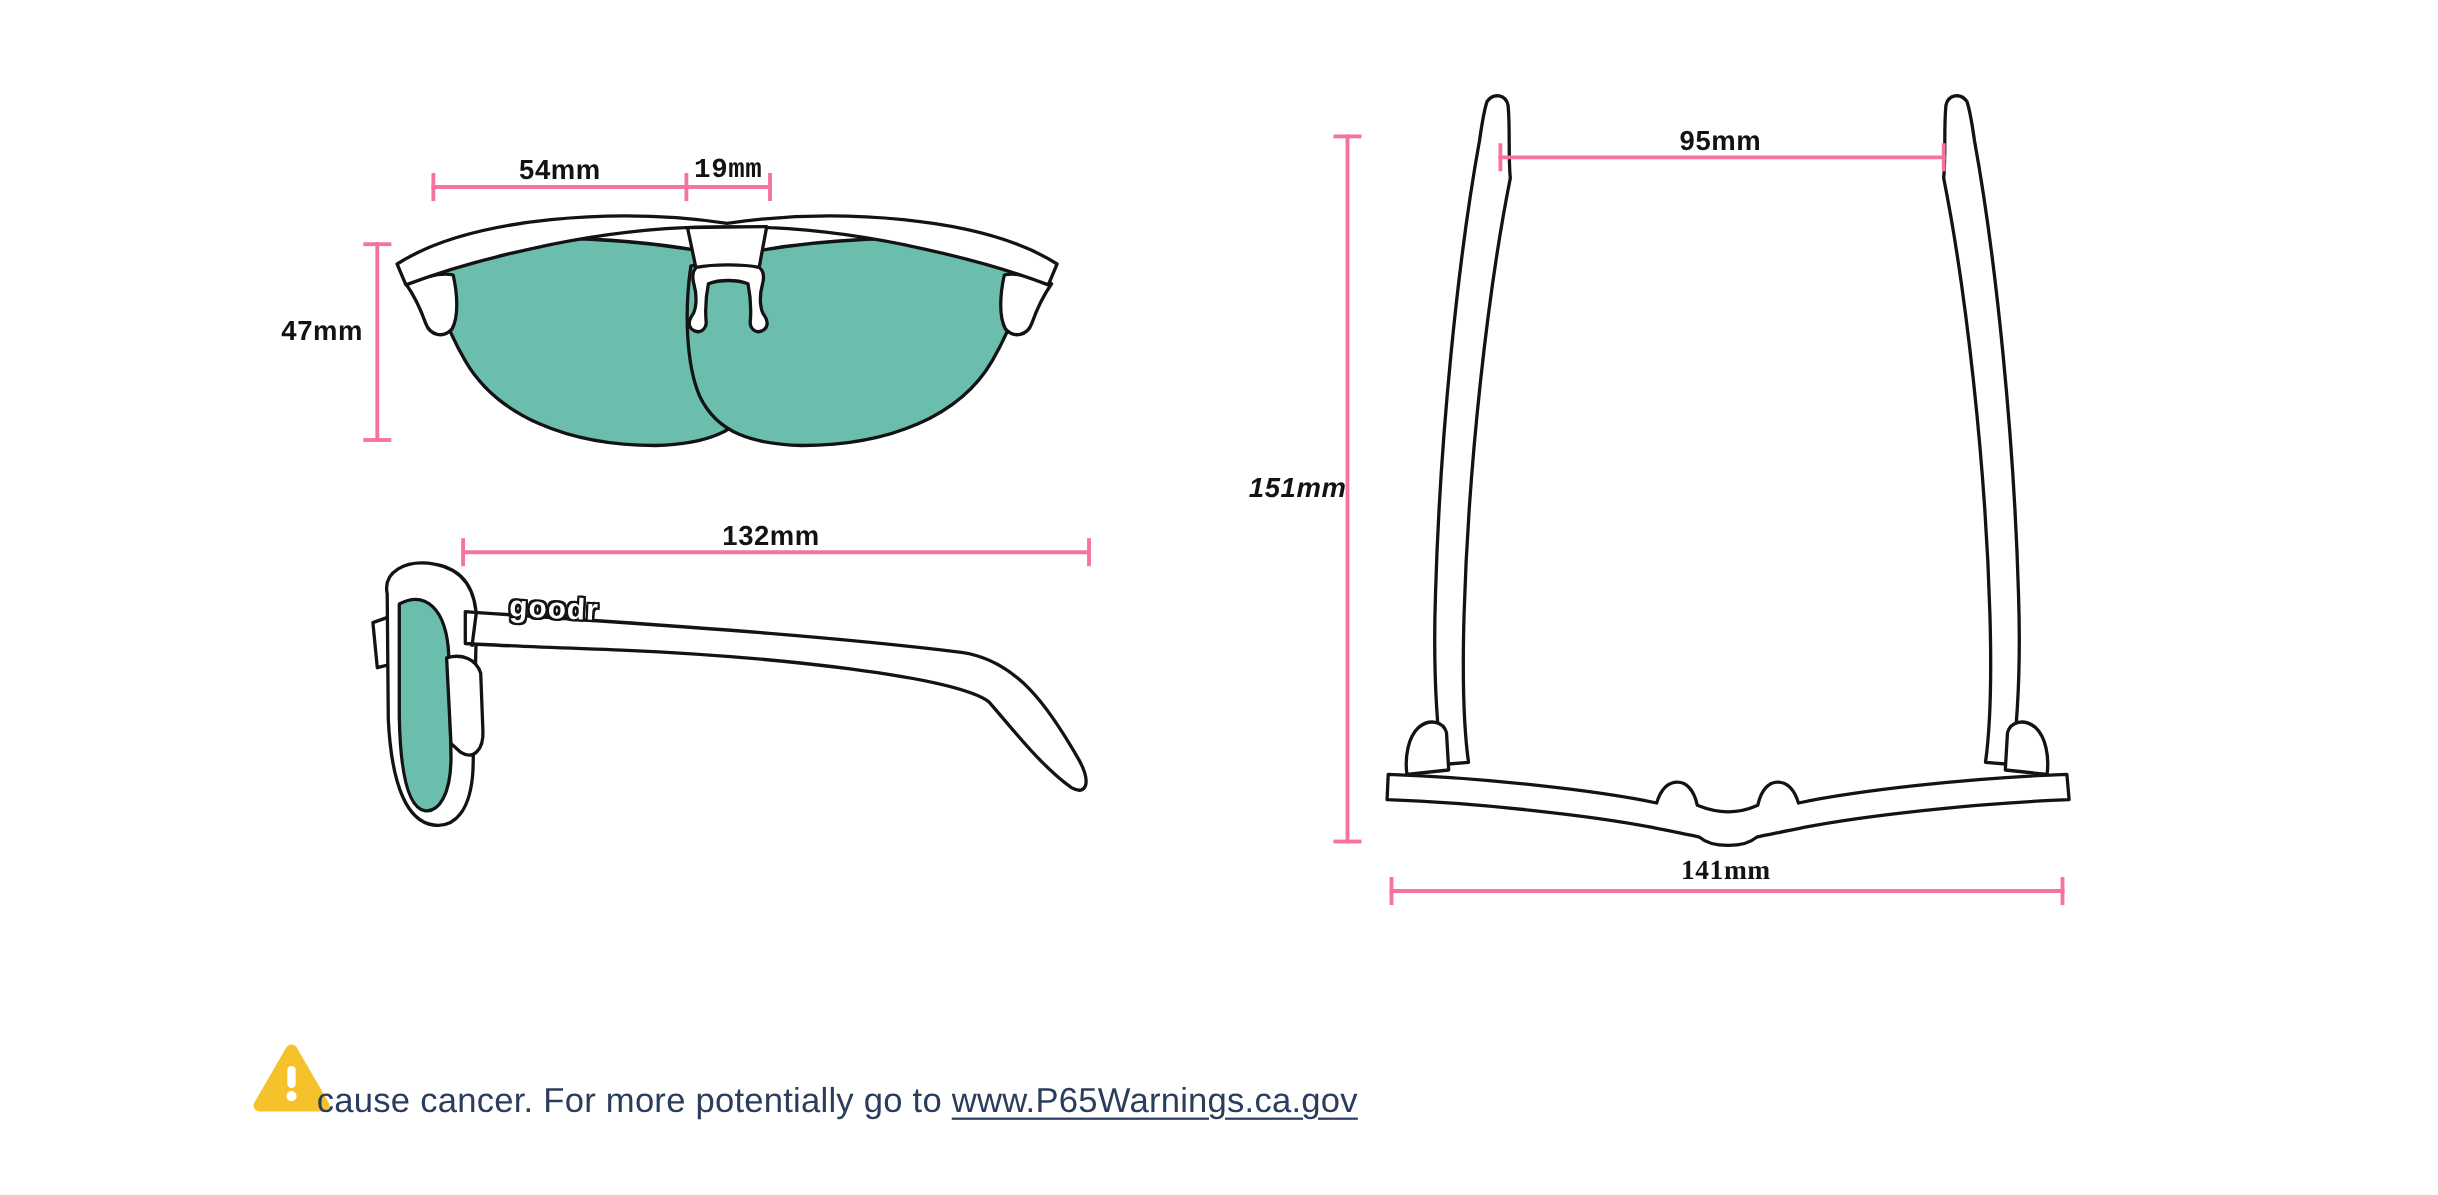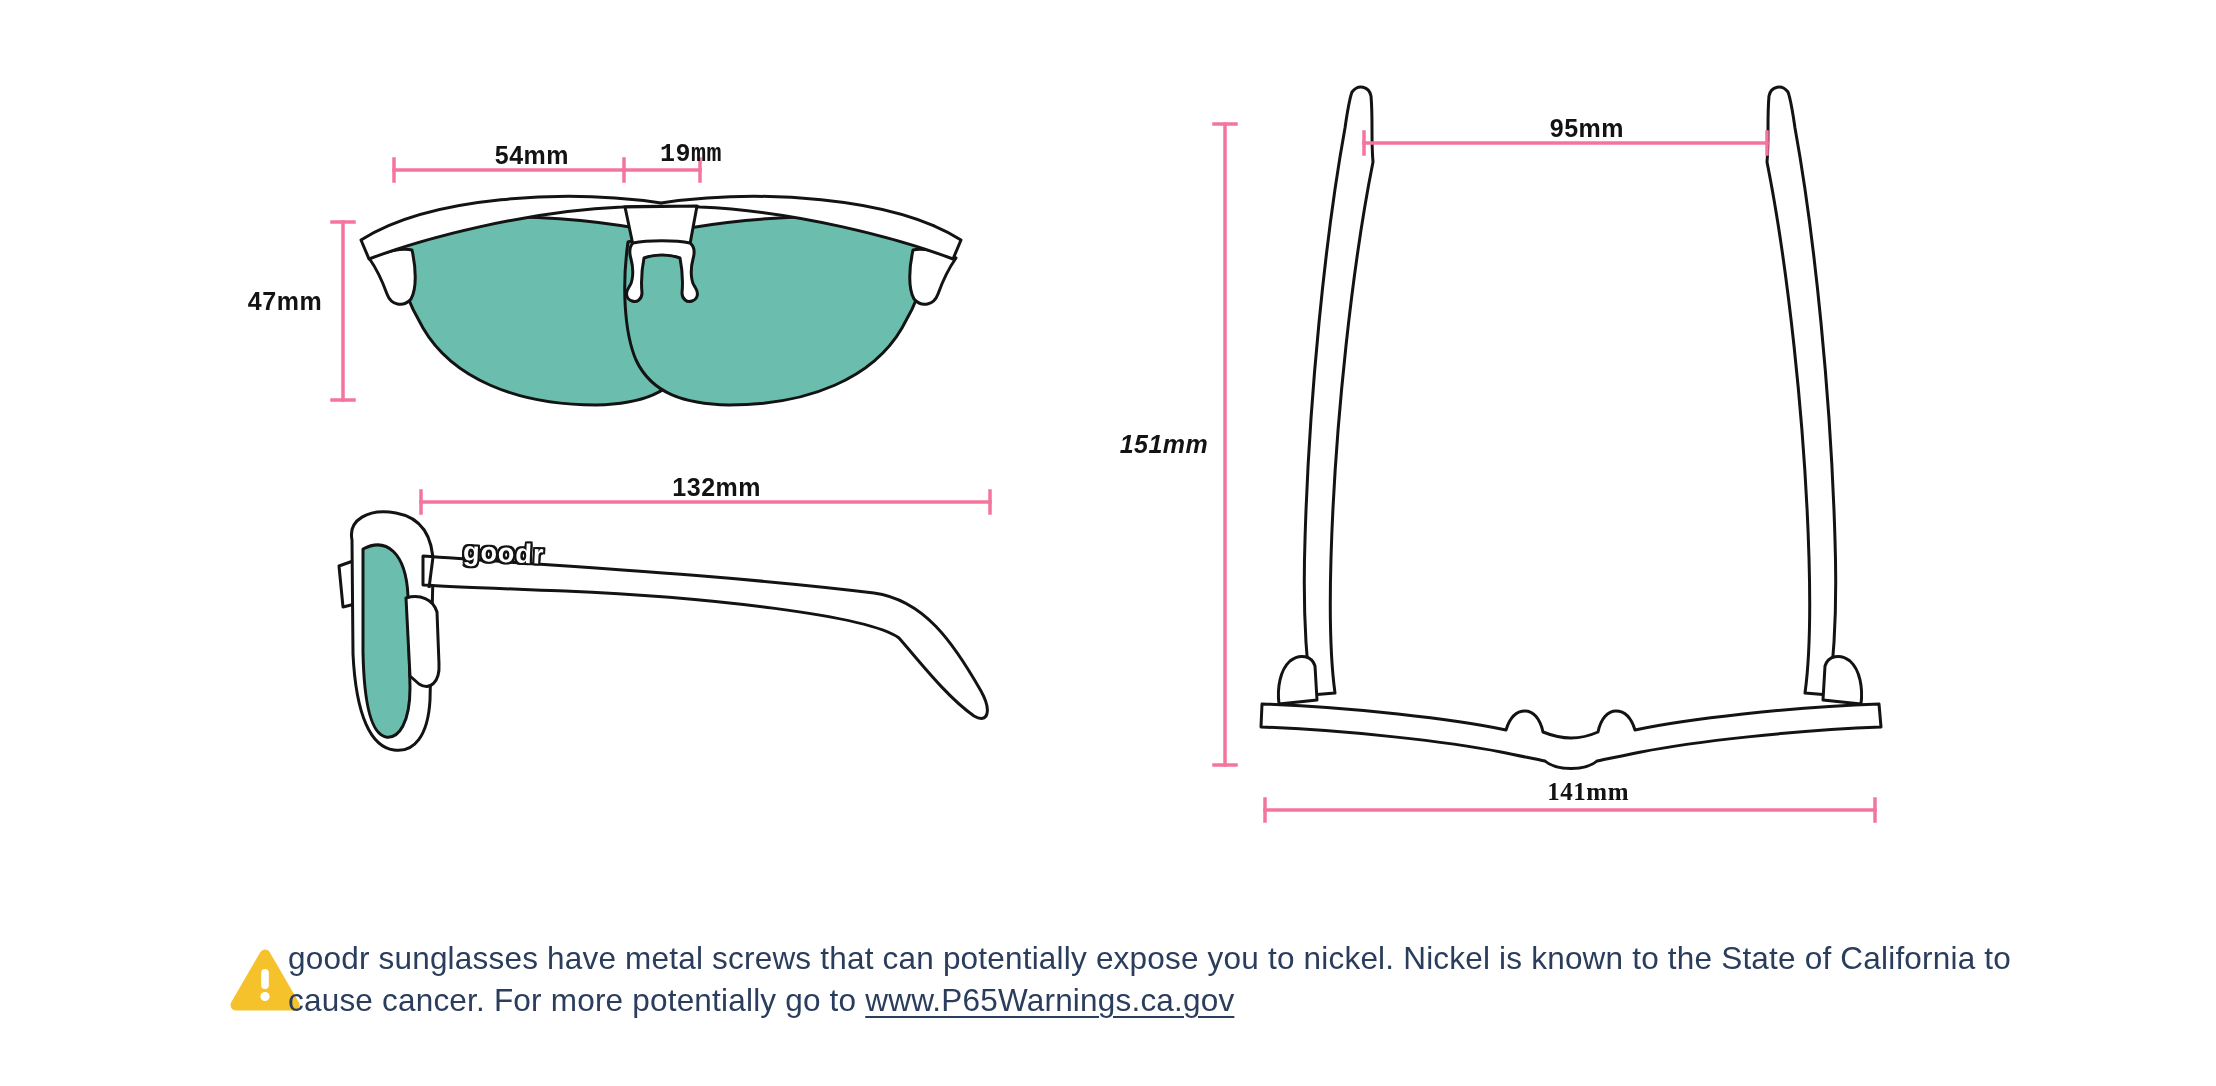--- a/index.html
+++ b/index.html
@@ -5,22 +5,22 @@
   html,body { margin:0; padding:0; background:#ffffff; }
   .canvas {
     position:relative; width:2216px; height:1086px; background:#ffffff;
     font-family:"Liberation Sans", sans-serif; overflow:hidden;
   }
   .artwork { position:absolute; left:0; top:0; }
   .dim-label {
     position:absolute; font-weight:bold; font-size:25px; color:#131313;
     letter-spacing:0.5px; line-height:30px;
   }
-  .center { text-align:right; }
-  .right  { text-align:center; }
+  .center { text-align:center; }
+  .right  { text-align:right; }
   .logo-goodr {
     position:absolute; left:463px; top:538px;
     font-size:27px; font-weight:bold; letter-spacing:1px;
     color:#ffffff; transform:rotate(2.5deg);
     text-shadow:-2px -2px 0 #131313, 2px -2px 0 #131313,
                 -2px  2px 0 #131313, 2px  2px 0 #131313,
                  0   -2px 0 #131313, 0    2px 0 #131313,
                 -2px  0   0 #131313, 2px  0   0 #131313;
   }
   .warning-row { position:absolute; left:229px; top:944px; }
@@ -143,18 +143,18 @@
 
   <div class="logo-goodr">goodr</div>
 
   <div class="warning-row">
     <svg class="warning-icon" viewBox="0 0 72 64">
       <polygon points="36,7 65,57 7,57" fill="#F5C22B" stroke="#F5C22B" stroke-width="11" stroke-linejoin="round"></polygon>
       <rect x="32.2" y="21" width="7.6" height="20" rx="3.8" fill="#ffffff"></rect>
       <circle cx="36" cy="48.5" r="4.6" fill="#ffffff"></circle>
     </svg>
     <div class="warning-text">
-      <span>goodr sunglasses have metal screws that can potentially expose you to nickel. Nickel is known to the State of California to</span><br>
+      <br>
       <span>cause cancer. For more potentially go to </span><a href="#">www.P65Warnings.ca.gov</a>
     </div>
   </div>
 
 </div>
 
 </body></html>

